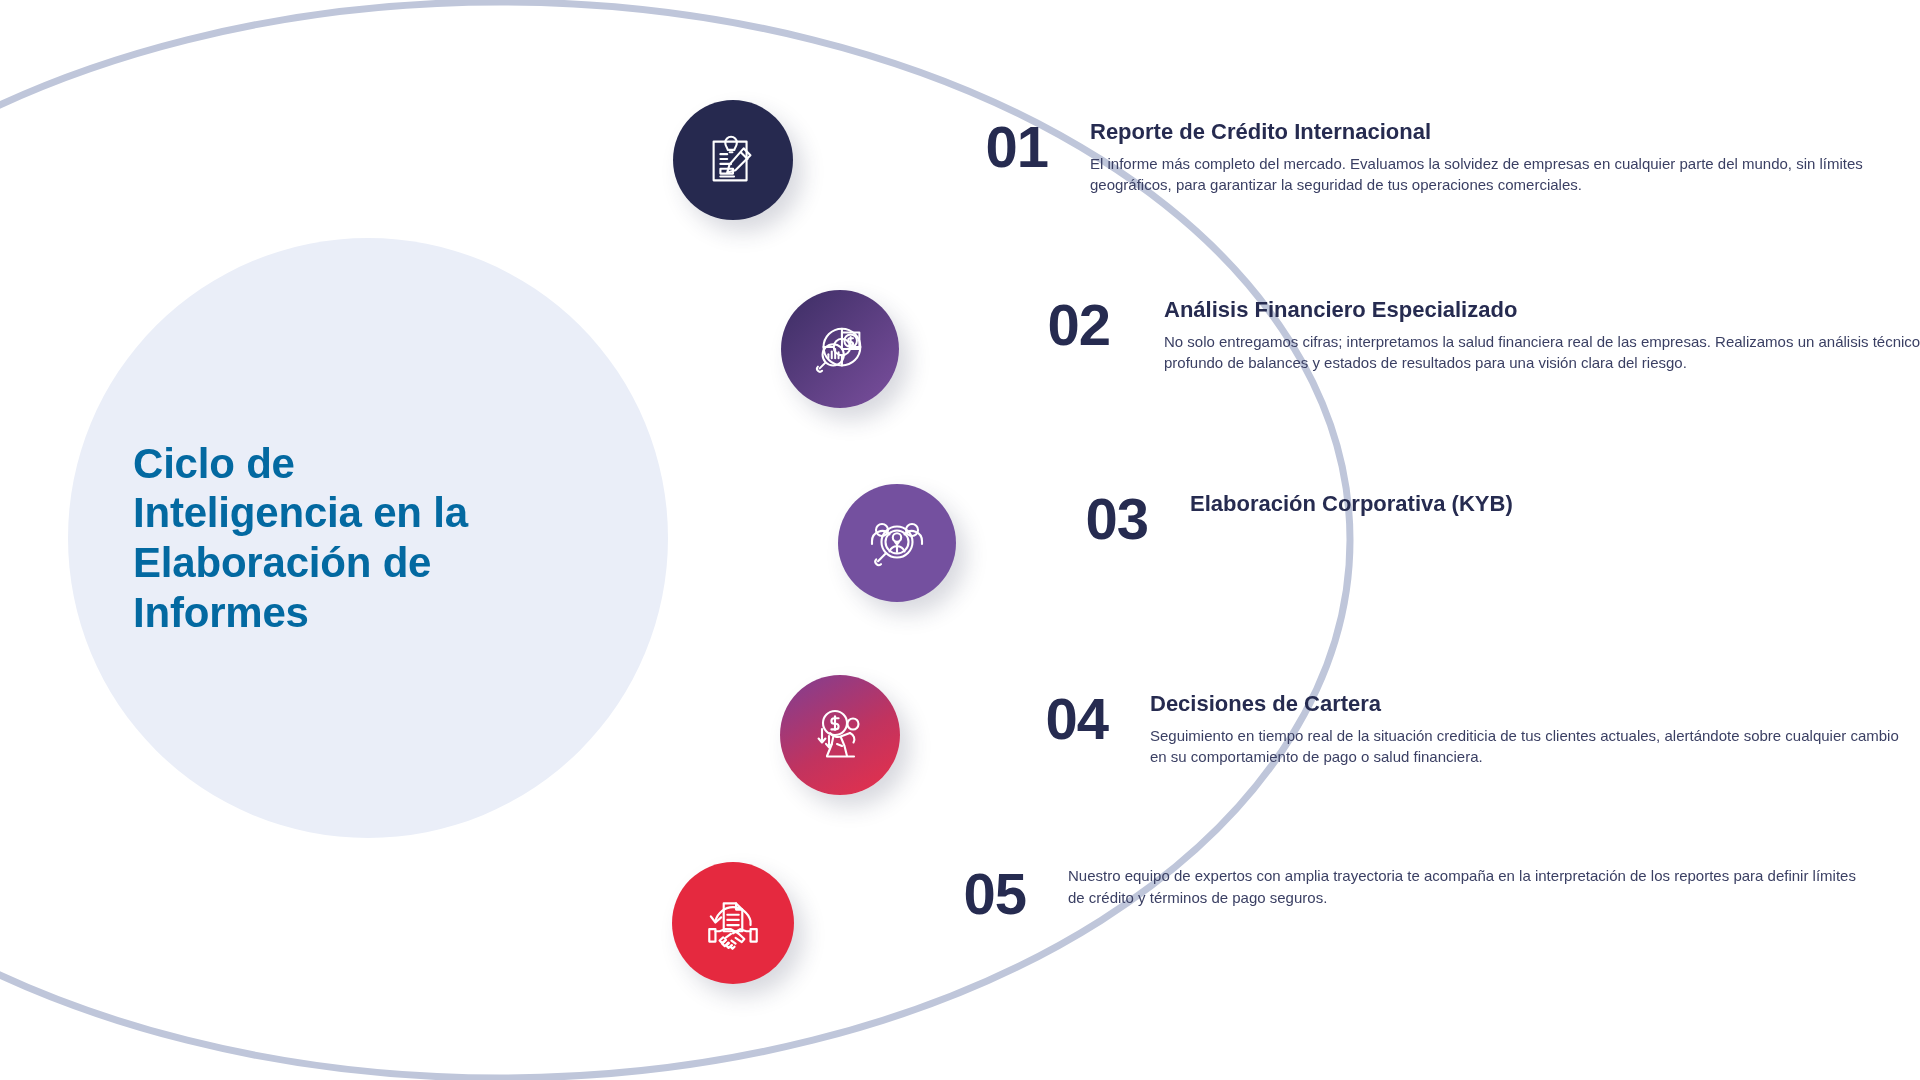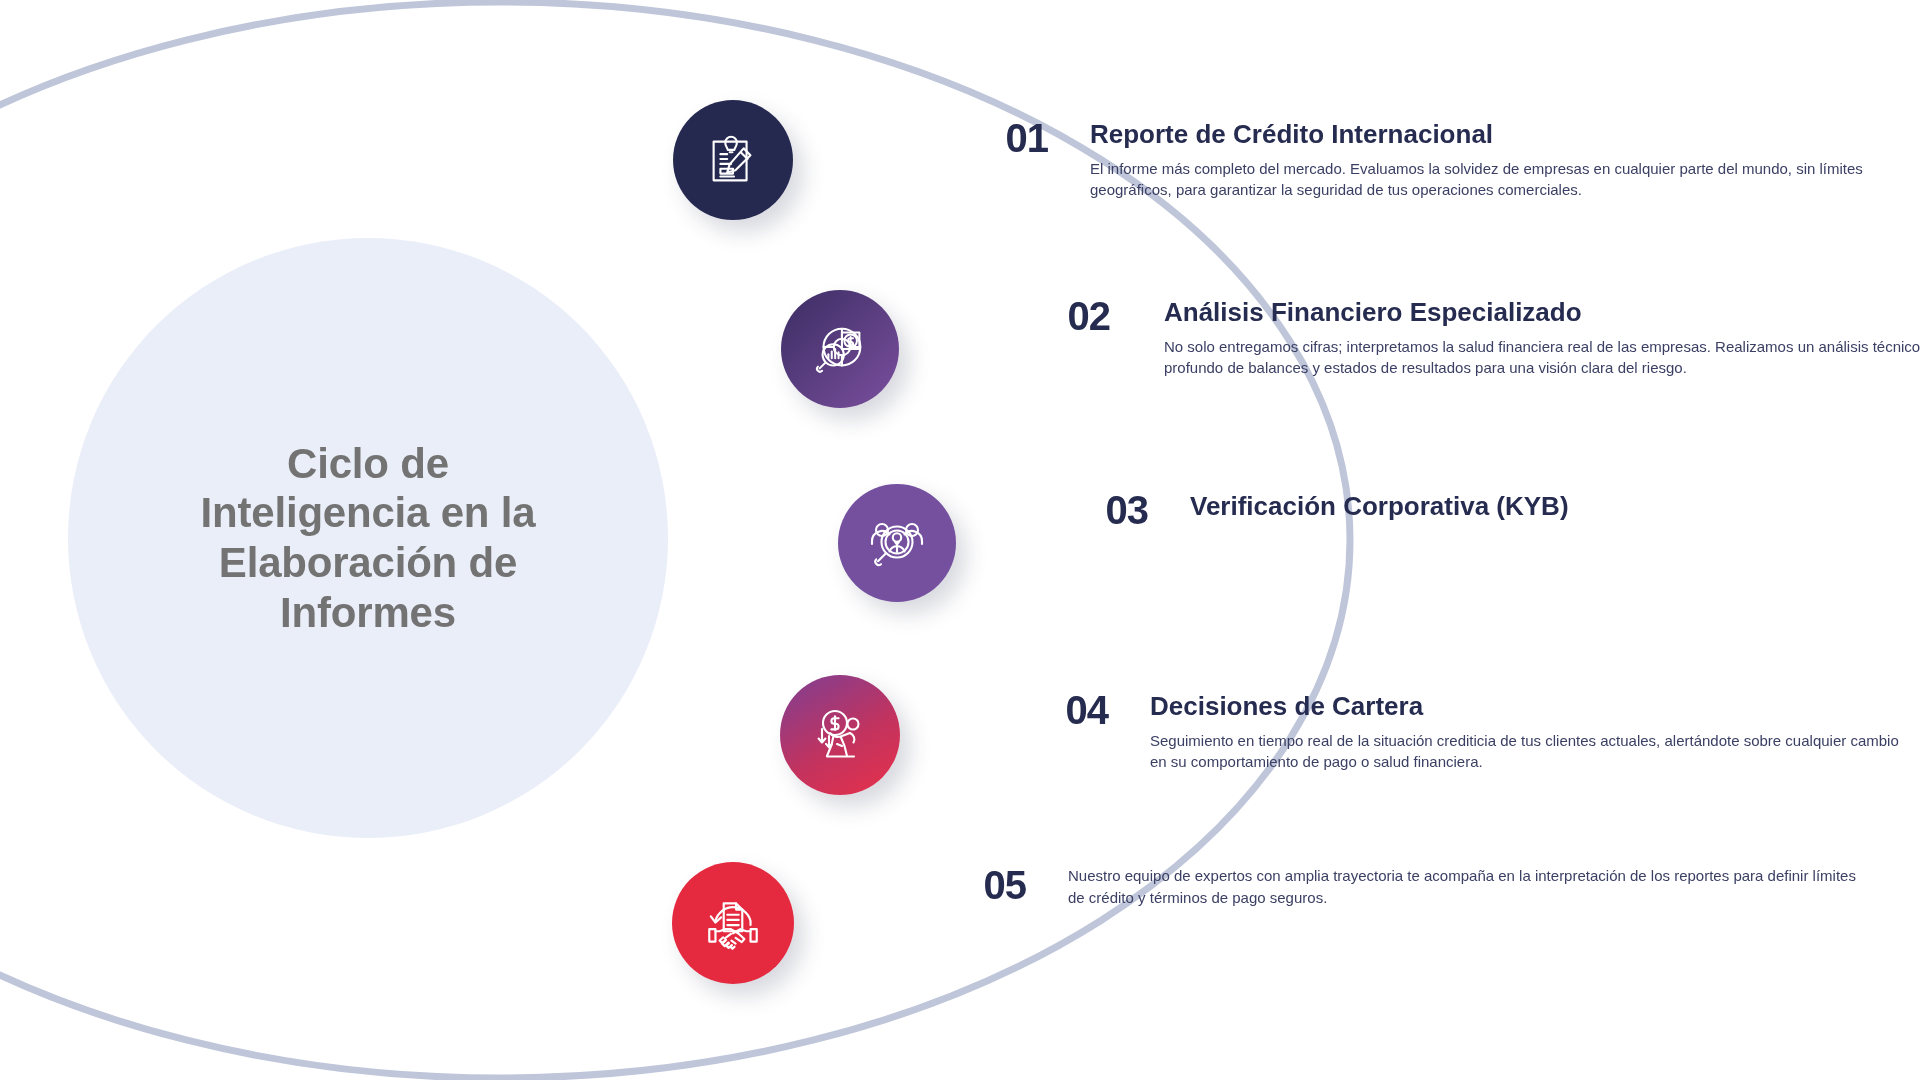--- a/index.html
+++ b/index.html
@@ -40,22 +40,21 @@
     width: 600px;
     height: 600px;
     border-radius: 50%;
     background: #eaeef8;
     display: flex;
     align-items: center;
     justify-content: center;
   }
   #center-title {
     width: 470px;
-    text-align: center;
-    color: #737373;
+    color: #0369a1;
     font-size: 42px;
     line-height: 1.18;
     font-weight: bold;
     letter-spacing: -0.2px;
     white-space: pre-line;
   }
 
   
   .node {
     position: absolute;
@@ -68,33 +67,33 @@
   .node svg { display: block; }
 
   
   .row {
     position: absolute;
     display: flex;
     align-items: flex-start;
   }
   .row-number {
     color: #262b50;
-    font-size: 40px;
+    font-size: 58px;
     font-weight: bold;
     line-height: 1;
     letter-spacing: -1px;
     flex: 0 0 auto;
     text-align: right;
   }
   .row-body {
     flex: 0 0 auto;
   }
   .row-title {
     color: #262b50;
-    font-size: 26px;
+    font-size: 22px;
     font-weight: bold;
     line-height: 1.25;
     margin: 0 0 7px 0;
   }
   .row-desc {
     color: #3a3f63;
     font-size: 15px;
     line-height: 1.45;
     margin: 0;
   }
@@ -234,21 +233,21 @@
     <div class="row-number" style="width:118px;">02</div>
     <div class="row-body" style="margin-left:42px; width:760px;">
       <div class="row-title">Análisis Financiero Especializado</div>
       <div class="row-desc">No solo entregamos cifras; interpretamos la salud financiera real de las empresas. Realizamos un análisis técnico profundo de balances y estados de resultados para una visión clara del riesgo.</div>
     </div>
   </div>
 
   <div class="row" style="left:1030px; top:490px;">
     <div class="row-number" style="width:118px;">03</div>
     <div class="row-body" style="margin-left:42px; width:730px;">
-      <div class="row-title">Verificación Corporativa (KYB)</div>
+      <div class="row-title">Elaboración Corporativa (KYB)</div>
     </div>
   </div>
 
   <div class="row" style="left:990px; top:690px;">
     <div class="row-number" style="width:118px;">04</div>
     <div class="row-body" style="margin-left:42px; width:765px;">
       <div class="row-title">Decisiones de Cartera</div>
       <div class="row-desc">Seguimiento en tiempo real de la situación crediticia de tus clientes actuales, alertándote sobre cualquier cambio en su comportamiento de pago o salud financiera.</div>
     </div>
   </div>

